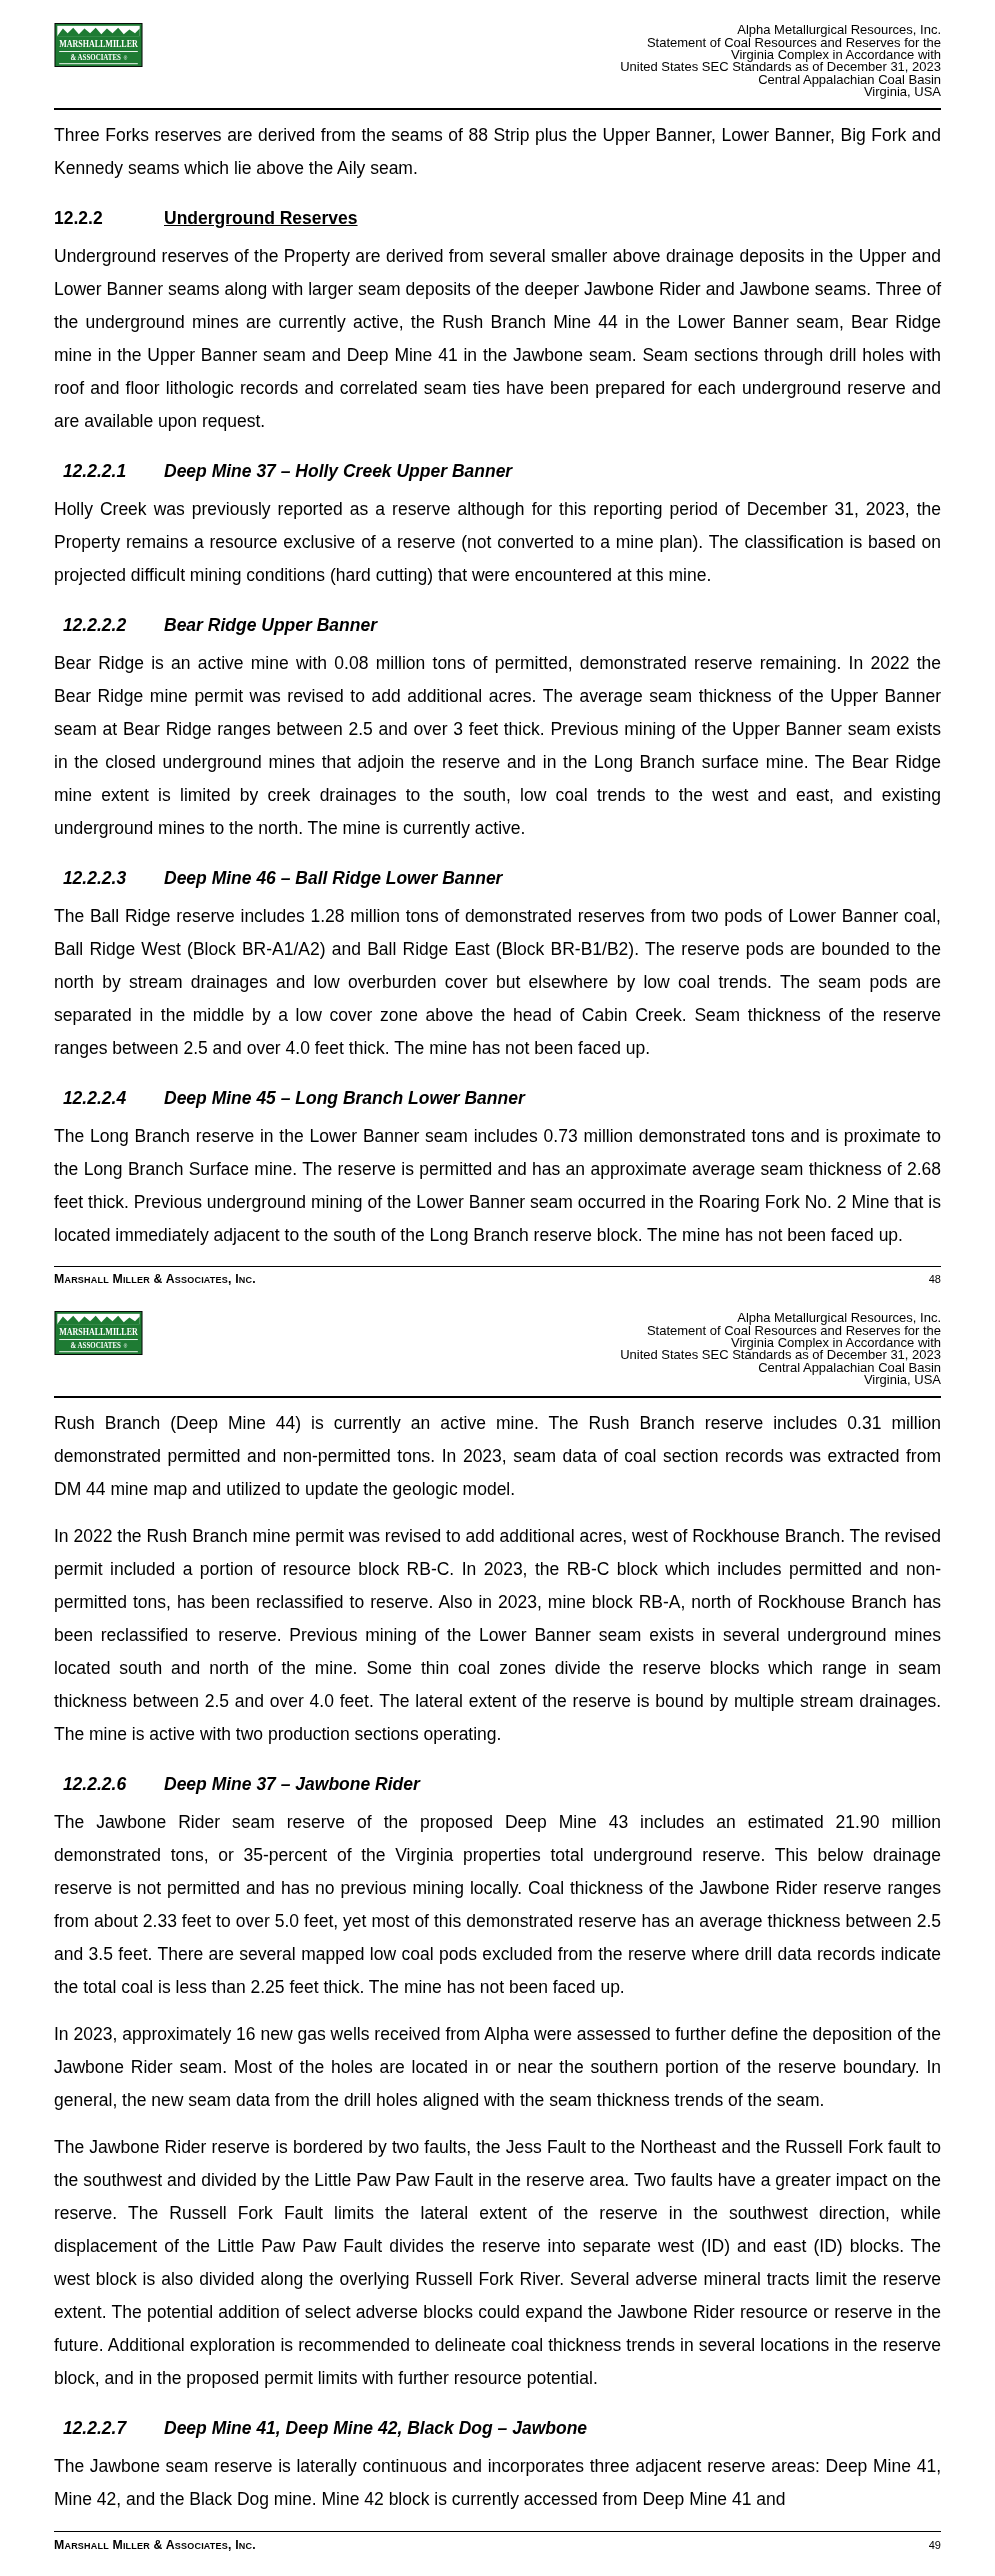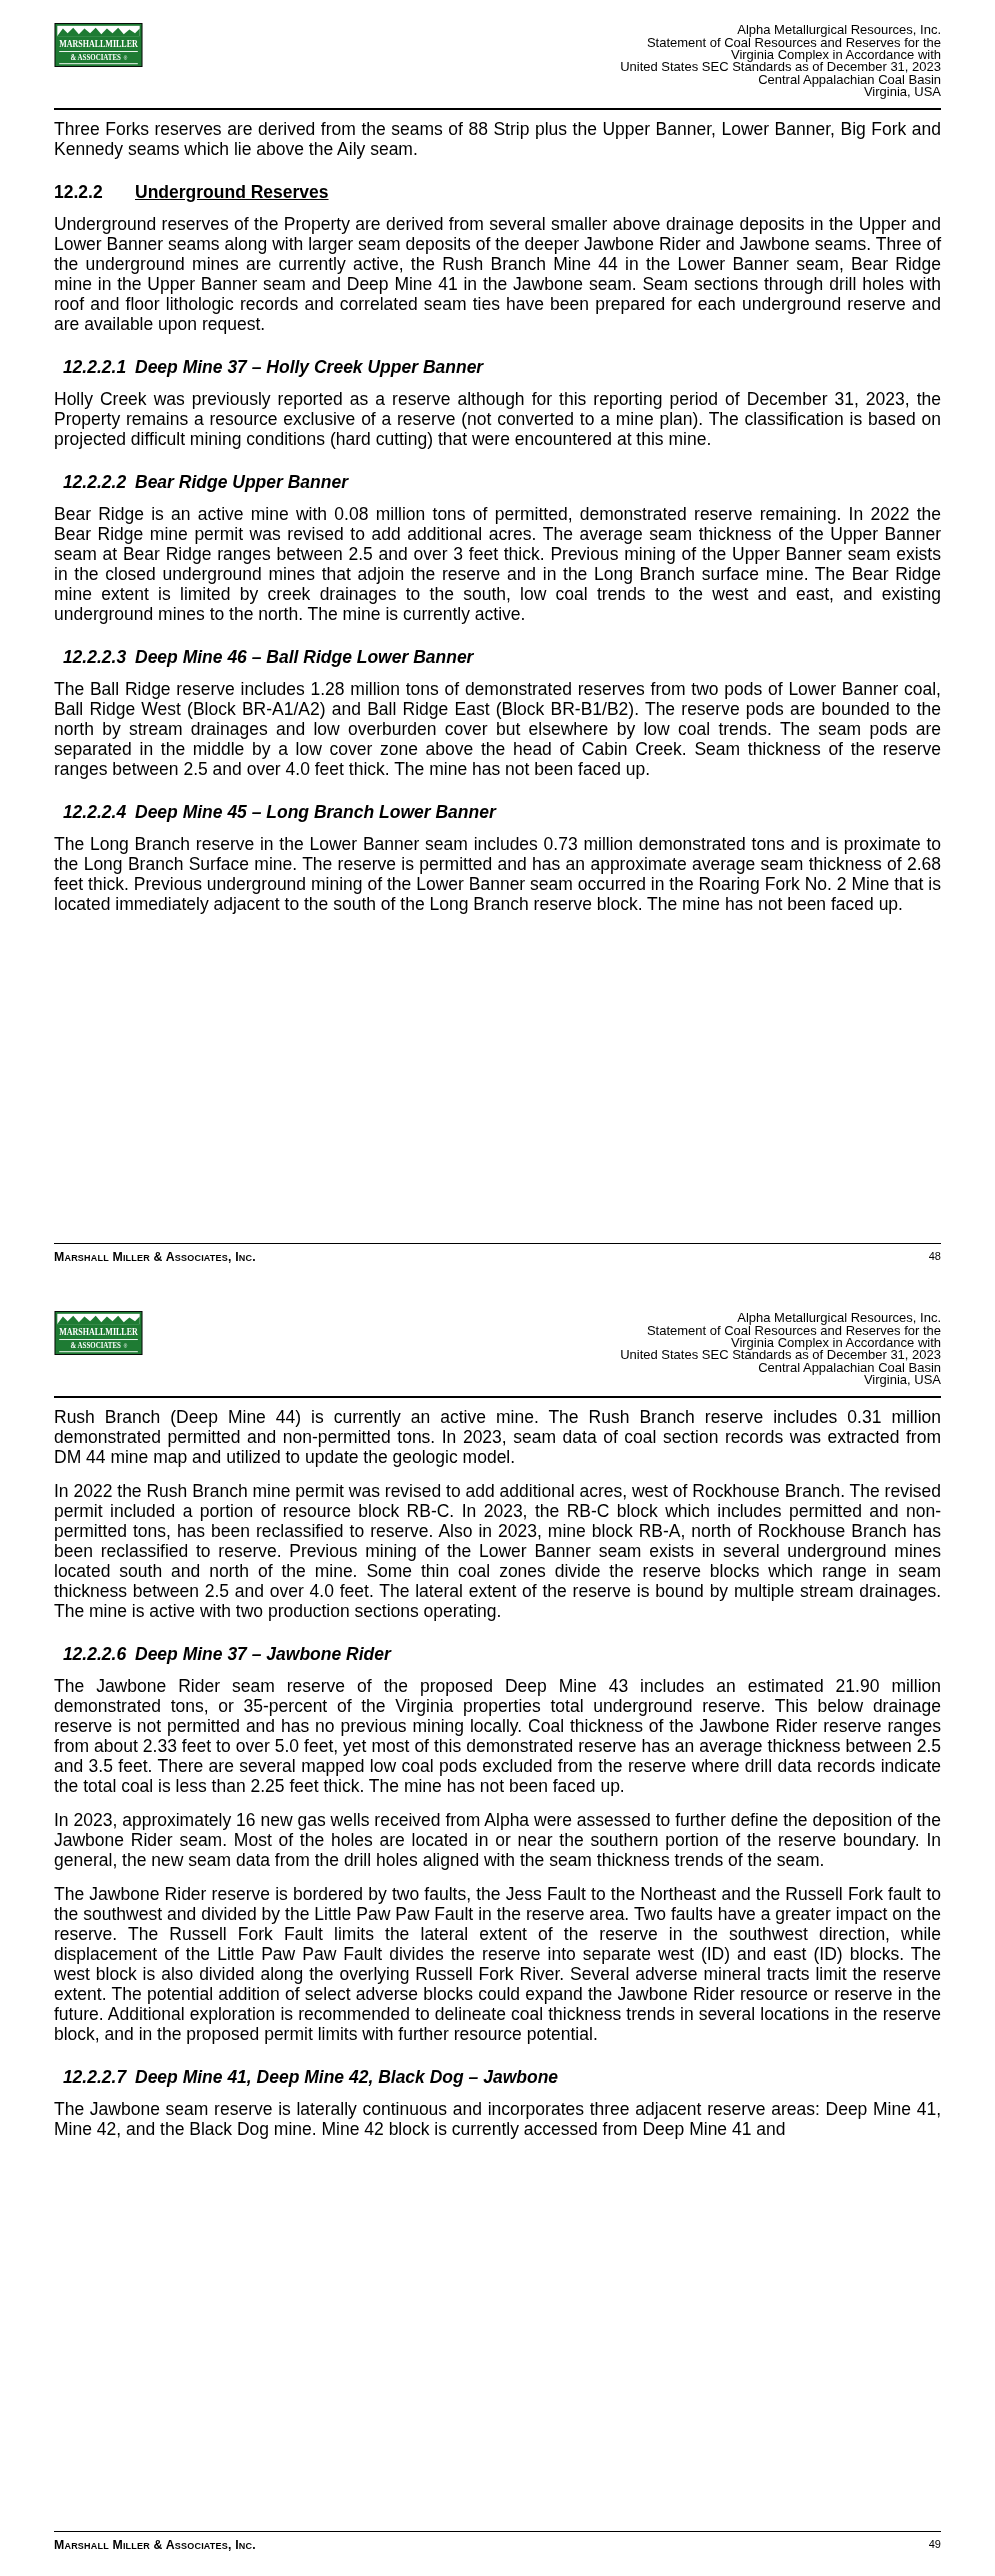--- a/index.html
+++ b/index.html
@@ -33,44 +33,45 @@
     padding-top: 1.9px;
     color: #000000;
   }
   .page-main {
     flex: 1 1 auto;
     padding-top: 7.5px;
   }
   .page-main > :first-child { margin-top: 1.9px; }
   p.body {
     font-size: 17.5px;
-    line-height: 20px;
+    line-height: 33px;
     text-align: justify;
     margin: 0 0 14px 0;
   }
   h2.sec, h3.sub {
     font-size: 17.5px;
     line-height: 24.5px;
     font-weight: bold;
     margin: 21px 0 9.4px 0;
     display: flex;
     align-items: baseline;
+    gap: 29px;
   }
   h3.sub { font-style: italic; text-align: center; }
   .num {
     min-width: 81px;
     flex: 0 0 auto;
   }
   h2.sec .ttl { text-decoration: underline; }
   .page-footer {
     flex: 0 0 auto;
     border-top: 1.9px solid #000000;
     display: flex;
     justify-content: space-between;
-    align-items: flex-start;
+    align-items: center;
     padding-top: 5.7px;
     margin-bottom: 24.5px;
   }
   .footer-co {
     font-variant: small-caps;
     font-weight: bold;
     font-size: 12.3px;
     letter-spacing: 0.2px;
   }
   .footer-pg { font-size: 11px; }

